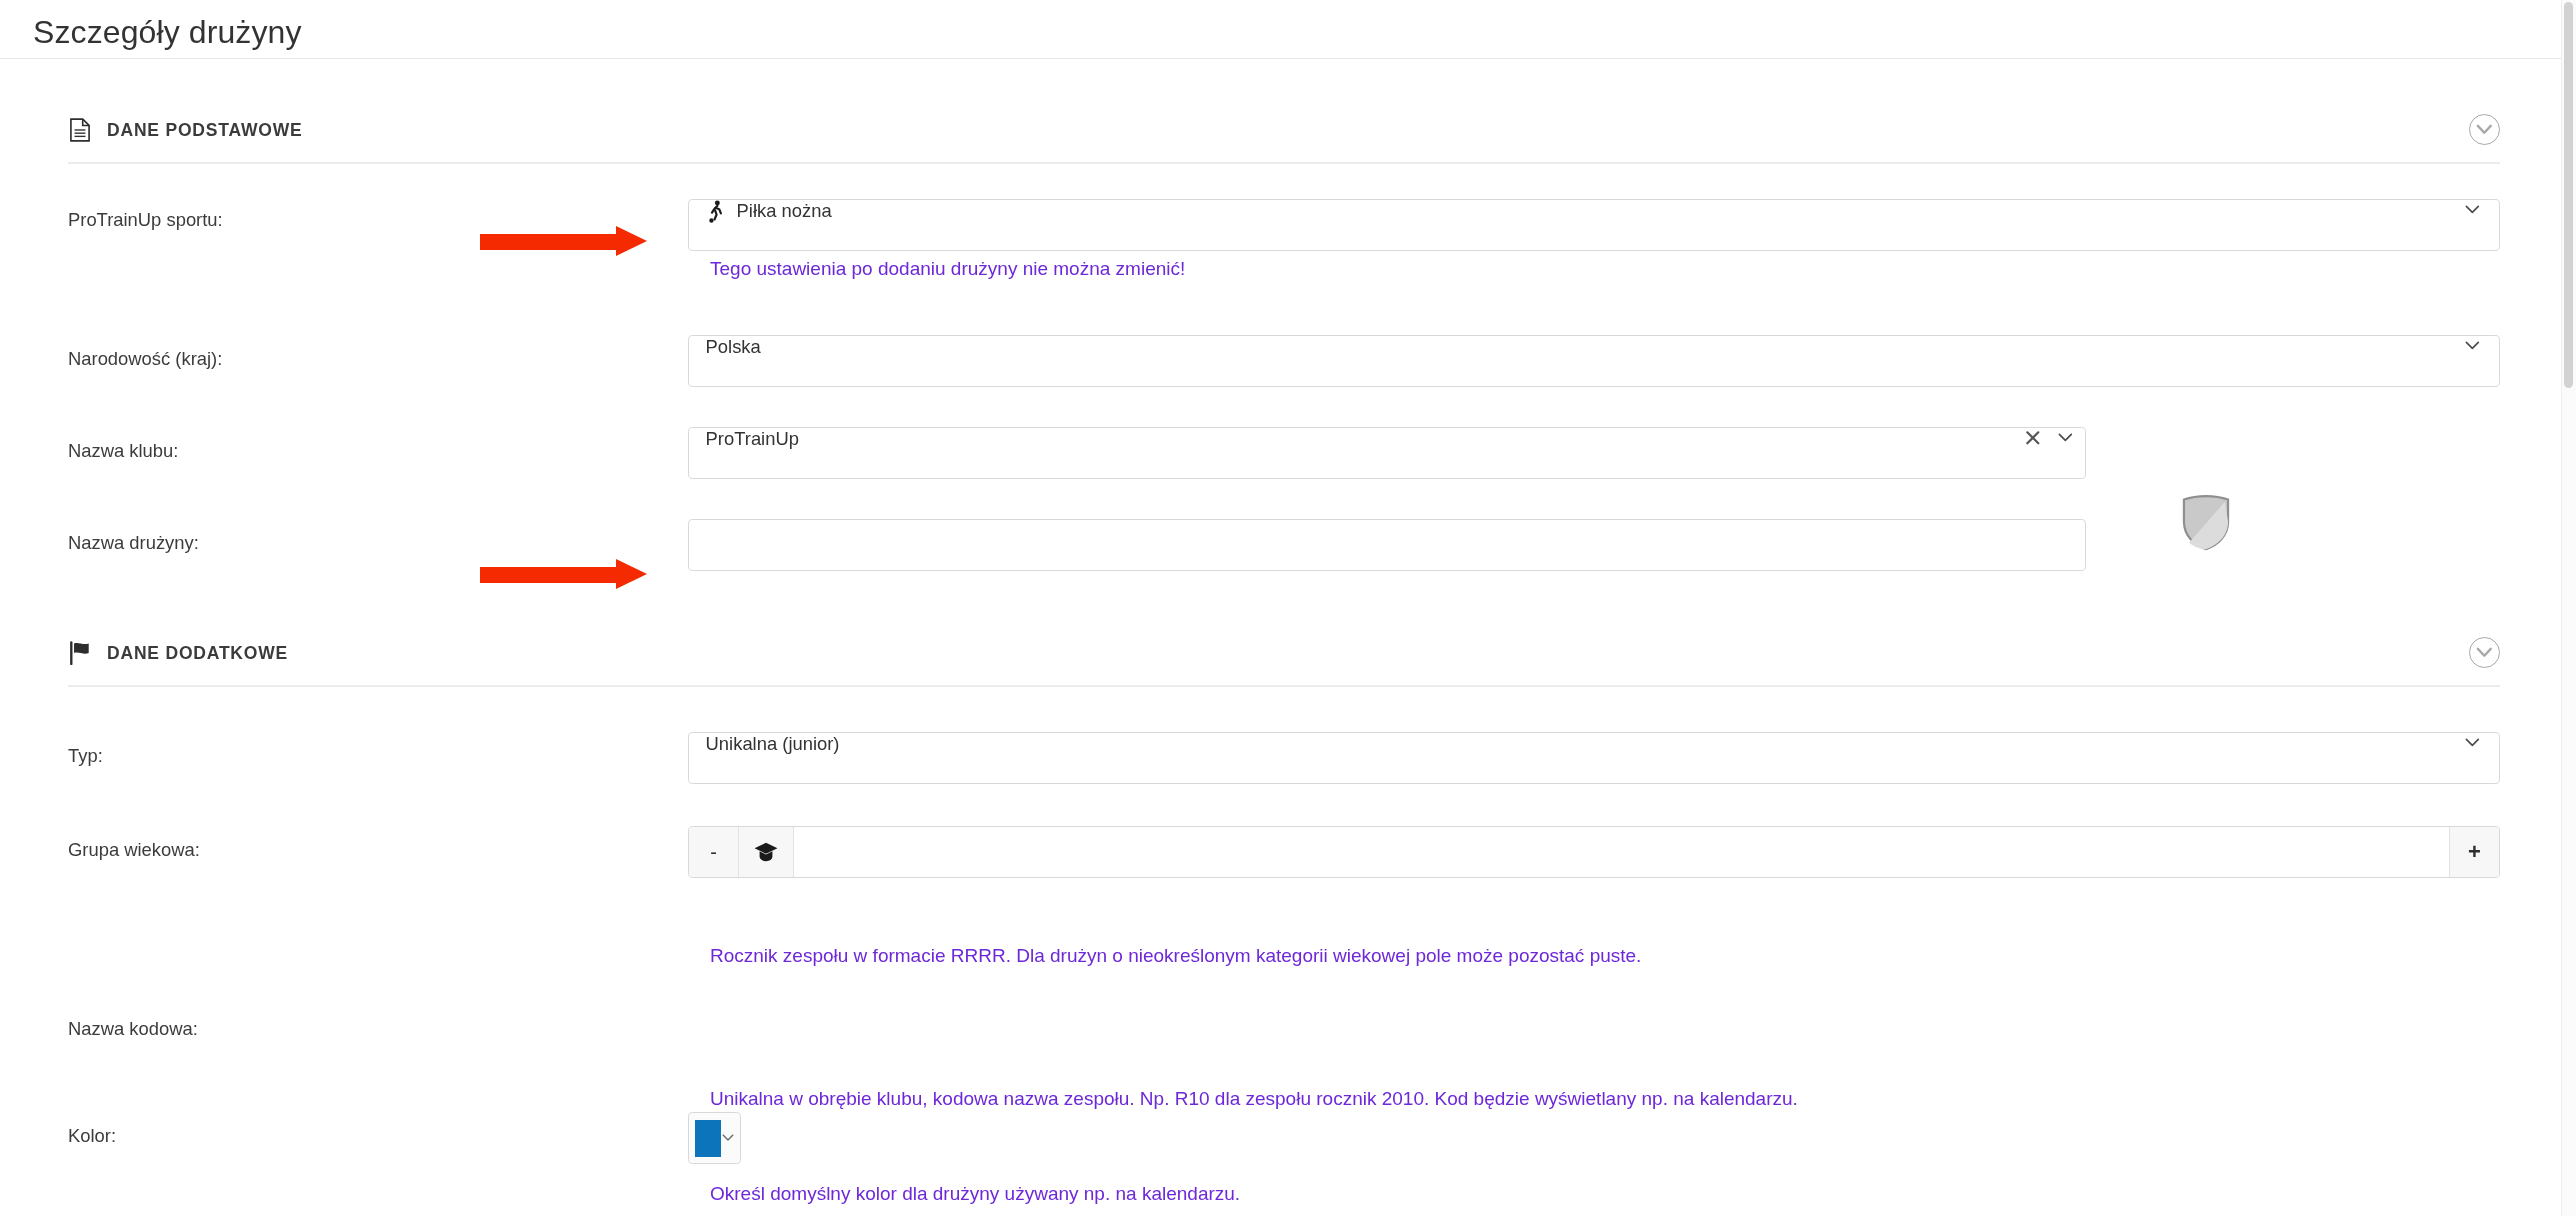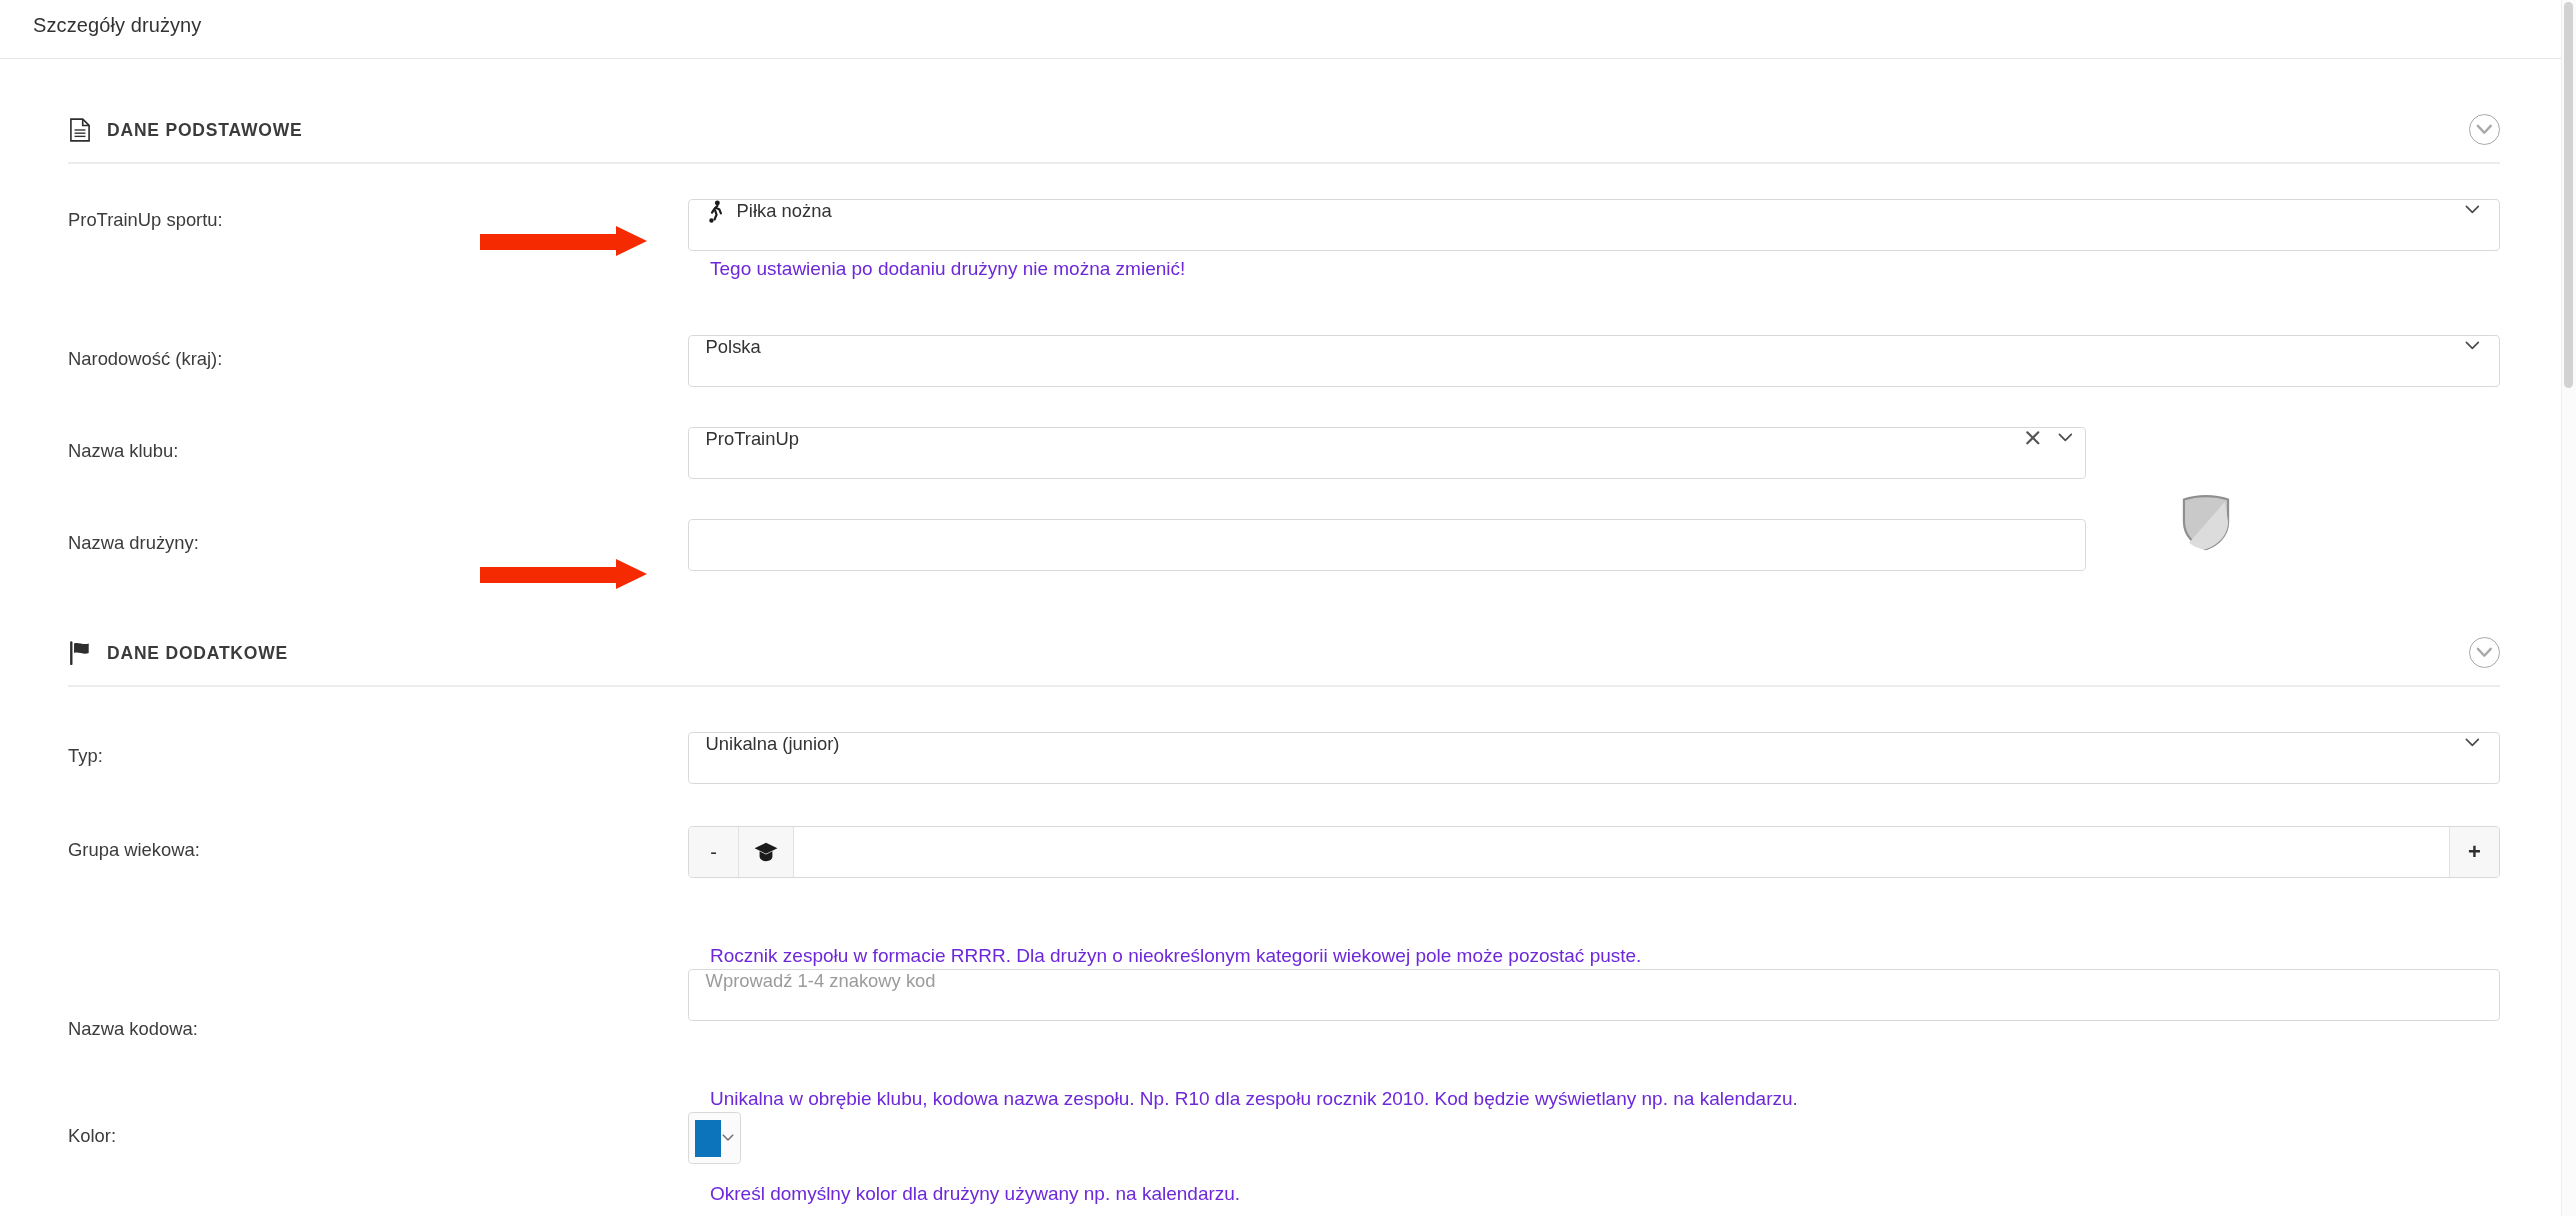--- a/index.html
+++ b/index.html
@@ -14,21 +14,21 @@
     height: 1216px;
     background: #ffffff;
     overflow: hidden;
   }
 
   
   .page-title {
     position: absolute;
     left: 33px;
     top: 14px;
-    font-size: 20px;
+    font-size: 32px;
     color: #333333;
     letter-spacing: 0.1px;
   }
 
   
   .title-rule {
     position: absolute;
     left: 0; top: 58px;
     width: 2576px; height: 0.9px;
     background: #e6e6e6;
@@ -351,23 +351,20 @@
           <path d="M14 2 L26.5 8 L14 14 L1.5 8 Z" fill="#1b1b1b"></path>
           <path d="M7 11.2 L7 17 C7 20.2, 10.4 22, 14 22 C17.6 22, 21 20.2, 21 17 L21 11.2 L14 14.6 Z" fill="#1b1b1b"></path>
         </svg>
       </span>
       <span class="input"></span>
       <span class="btn plus">+</span>
     </div>
     <div class="help" style="top: 886px;">Rocznik zespołu w formacie RRRR. Dla drużyn o nieokreślonym kategorii wiekowej pole może pozostać puste.</div>
 
     <div class="lbl" style="top: 959px;">Nazwa kodowa:</div>
-    <div class="field" style="top: 910px; width: 1812px;">
-      <span class="ph">Wprowadź 1-4 znakowy kod</span>
-    </div>
     <div class="help" style="top: 1029px;">Unikalna w obrębie klubu, kodowa nazwa zespołu. Np. R10 dla zespołu rocznik 2010. Kod będzie wyświetlany np. na kalendarzu.</div>
 
     <div class="lbl" style="top: 1066px;">Kolor:</div>
     <div class="colorpick" style="top: 1053px;">
       <span class="swatch" id="color-swatch" style="background: rgb(11, 116, 187);"></span>
       <span class="cchev">
         <svg width="12" height="7.4" viewBox="0 0 13 8">
           <polyline points="1.2,1.2 6.5,6.4 11.8,1.2" fill="none" stroke="#6a6a6a" stroke-width="1.5" stroke-linecap="round" stroke-linejoin="round"></polyline>
         </svg>
       </span>

